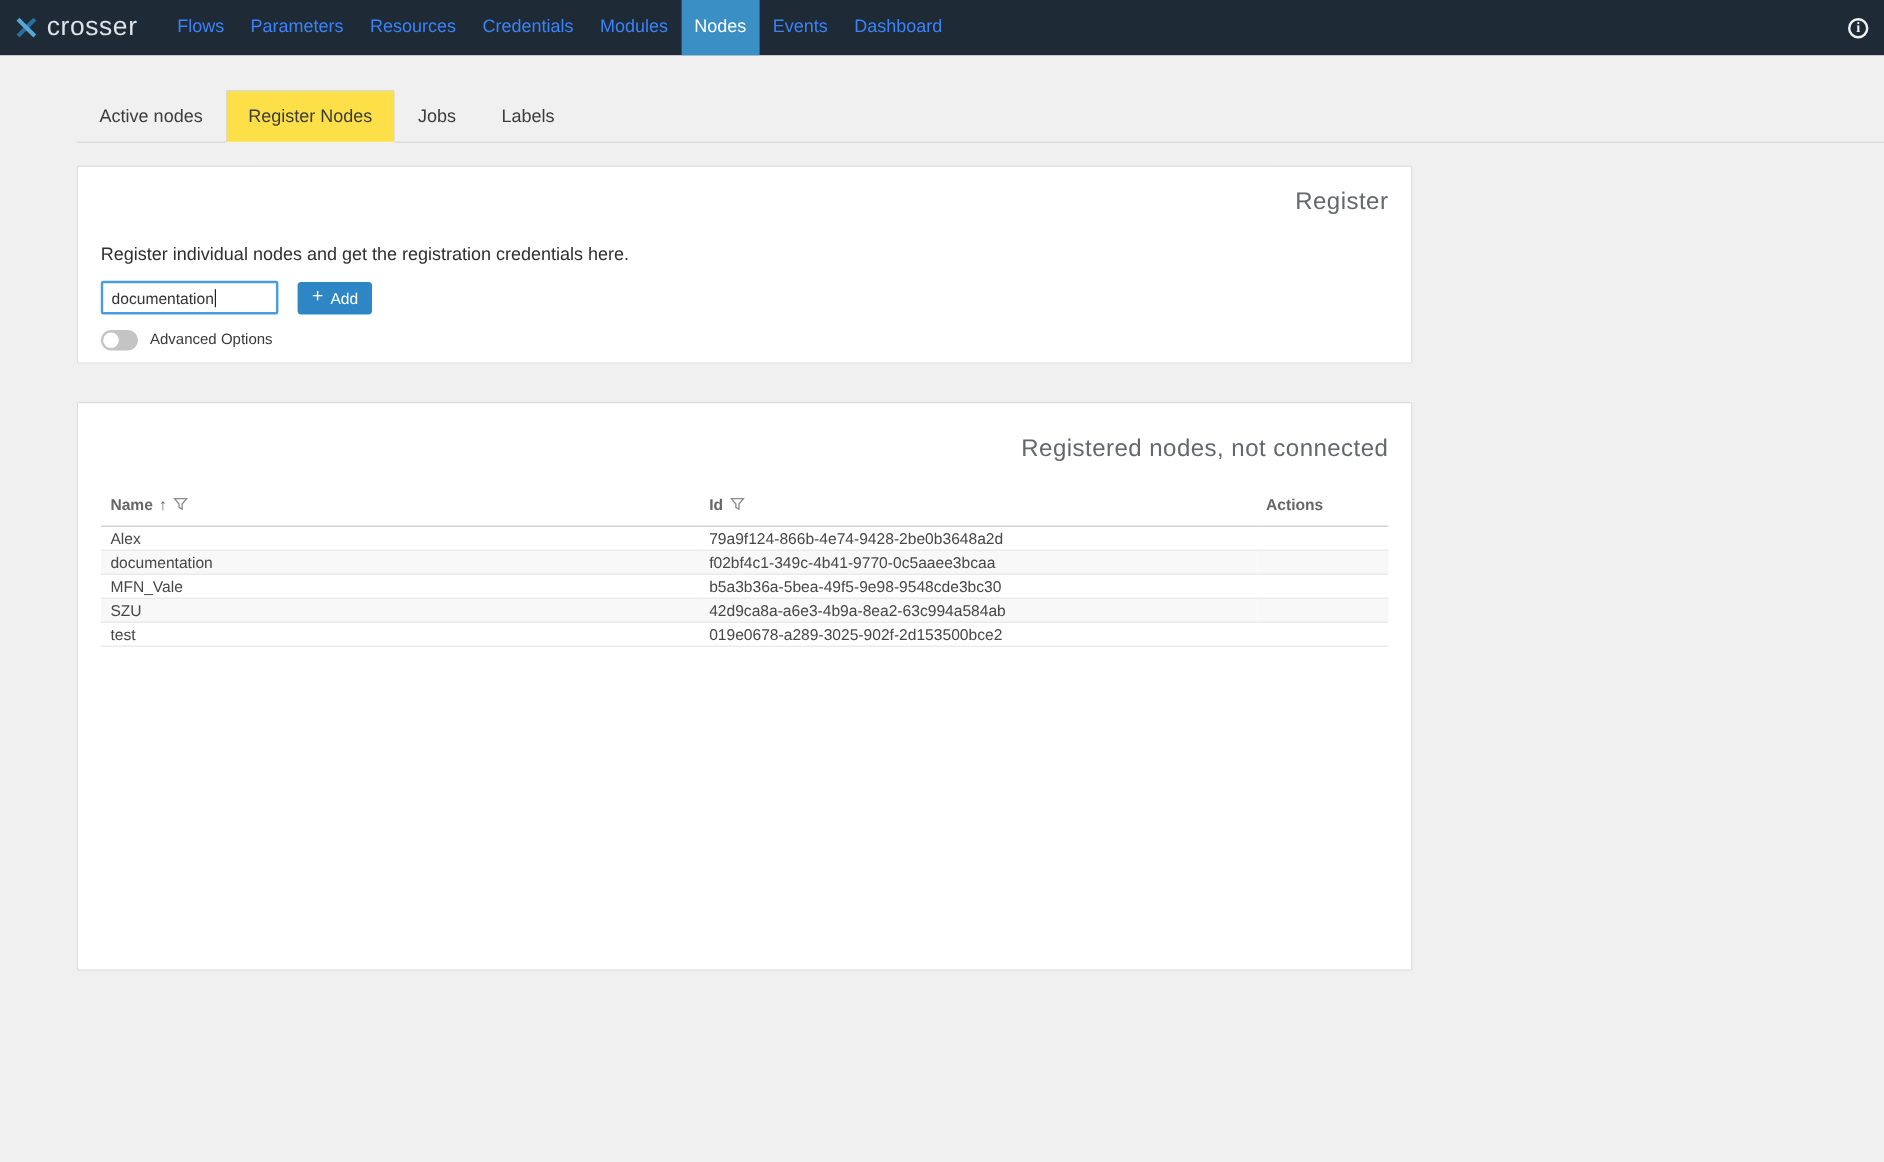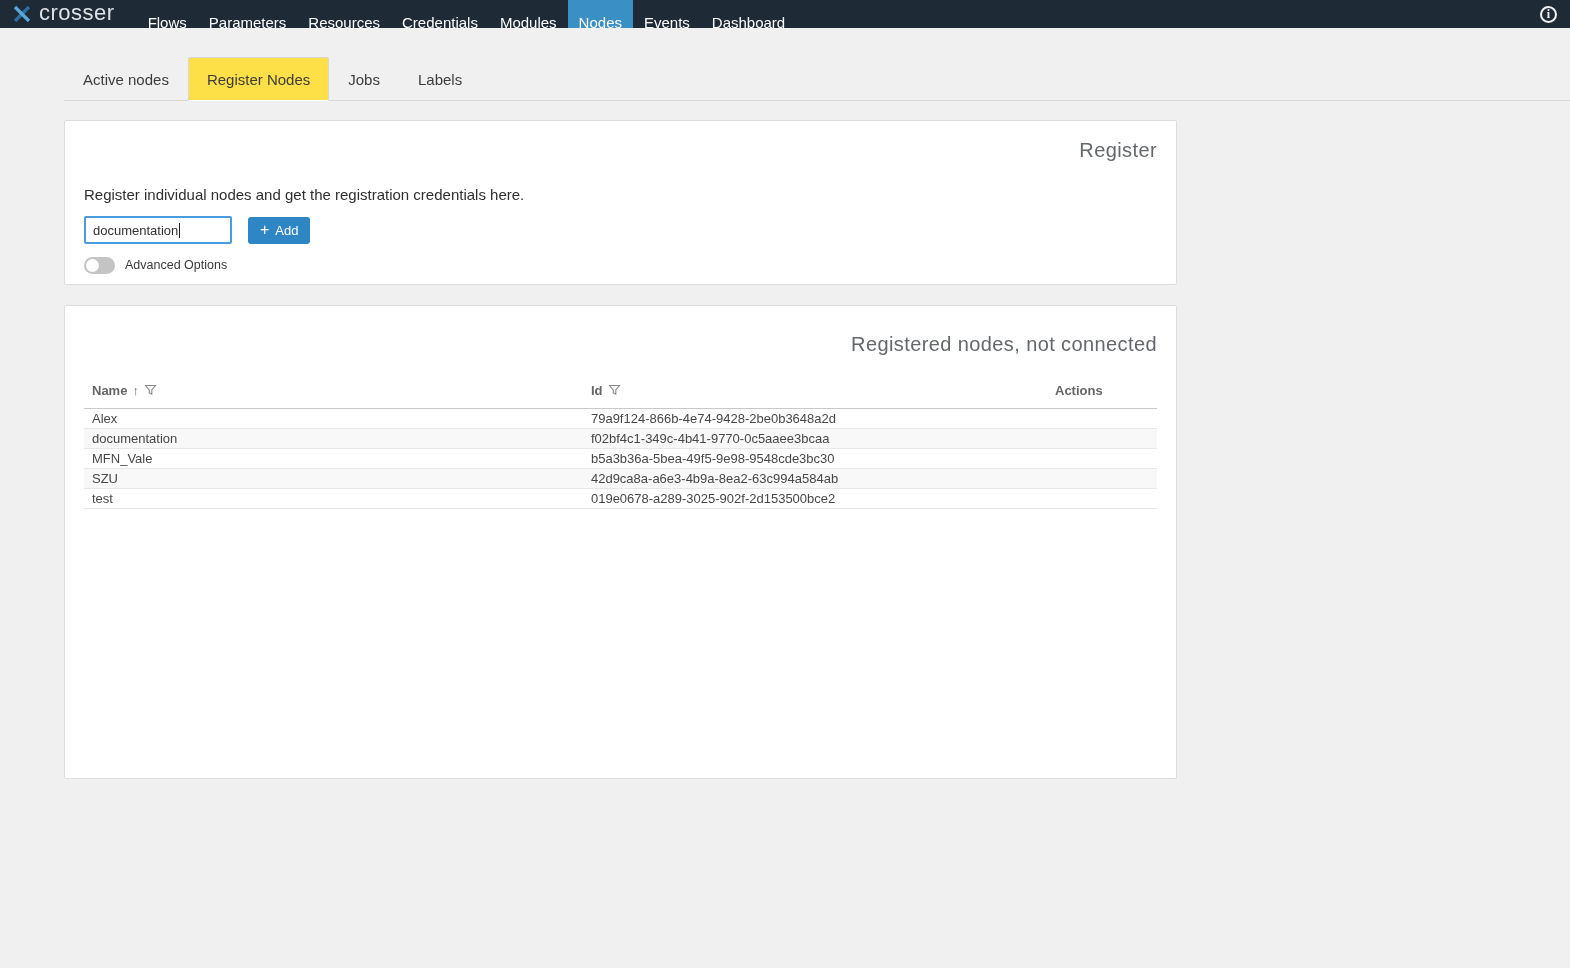--- a/index.html
+++ b/index.html
@@ -6,37 +6,37 @@
   html, body { margin: 0; padding: 0; }
   body {
     width: 1570px; height: 968px;
     background: var(--page_bg, #f0f0f0);
     font-family: "Liberation Sans", sans-serif;
     overflow: hidden;
   }
 
   
   .navbar {
-    height: 28px;
+    height: 46px;
     background: var(--navbar_bg, #1f2a37);
     display: flex;
     align-items: stretch;
   }
   .brand {
     display: flex; align-items: center;
     padding: 0 12px 0 12px; gap: 7px; cursor: pointer;
   }
   .brand-text {
     color: #dde2e6; font-size: 22px; font-weight: 300;
     letter-spacing: 0.5px; line-height: 1; padding-bottom: 2px;
   }
   .nav-items { display: flex; margin-left: 10px; }
   .nav-item {
     line-height: 46px; padding: 0 11px;
-    color: #ffffff; font-size: 15px; cursor: pointer; white-space: nowrap;
+    color: #3b82f6; font-size: 15px; cursor: pointer; white-space: nowrap;
   }
   .nav-item.active { background: var(--active_nav, #3a8fc4); color: #fff; }
   .nav-right { margin-left: auto; display: flex; align-items: center; padding-right: 13px; }
   .info-icon {
     width: 17px; height: 17px;
     border: 2px solid #f2f2f2; border-radius: 50%;
     color: #f2f2f2; display: flex; align-items: center; justify-content: center;
     font-family: "Liberation Serif", serif; font-weight: bold; font-size: 12px;
     cursor: pointer; line-height: 1;
   }
@@ -97,21 +97,21 @@
     width: 31px; height: 17px; background: #c4c4c4; border-radius: 9px;
     position: relative; display: inline-block; cursor: pointer; flex: none;
   }
   .toggle .knob {
     position: absolute; left: 2px; top: 2px;
     width: 13px; height: 13px; background: #fff; border-radius: 50%;
   }
   .toggle-label { margin-left: 10px; font-size: 12.5px; color: #3a3a3a; }
 
   
-  .nodes-card { margin-top: 20px; height: 474px; padding: 27px 19px 9px; }
+  .nodes-card { margin-top: 32px; height: 474px; padding: 27px 19px 9px; }
   table.grid { width: 100%; border-collapse: collapse; margin-top: 21px; }
   table.grid th {
     text-align: left; font-size: 13px; color: #666; font-weight: bold;
     padding: 6px 8px 10px; cursor: pointer; white-space: nowrap;
   }
   th.col-name { width: 46.5%; }
   th.col-actions { width: 110px; text-align: right; padding-right: 22px; cursor: default; }
   thead tr { border-bottom: 1px solid #c9c9c9; }
   table.grid td {
     font-size: 13px; color: #474747; padding: 0 8px; height: 20px;

